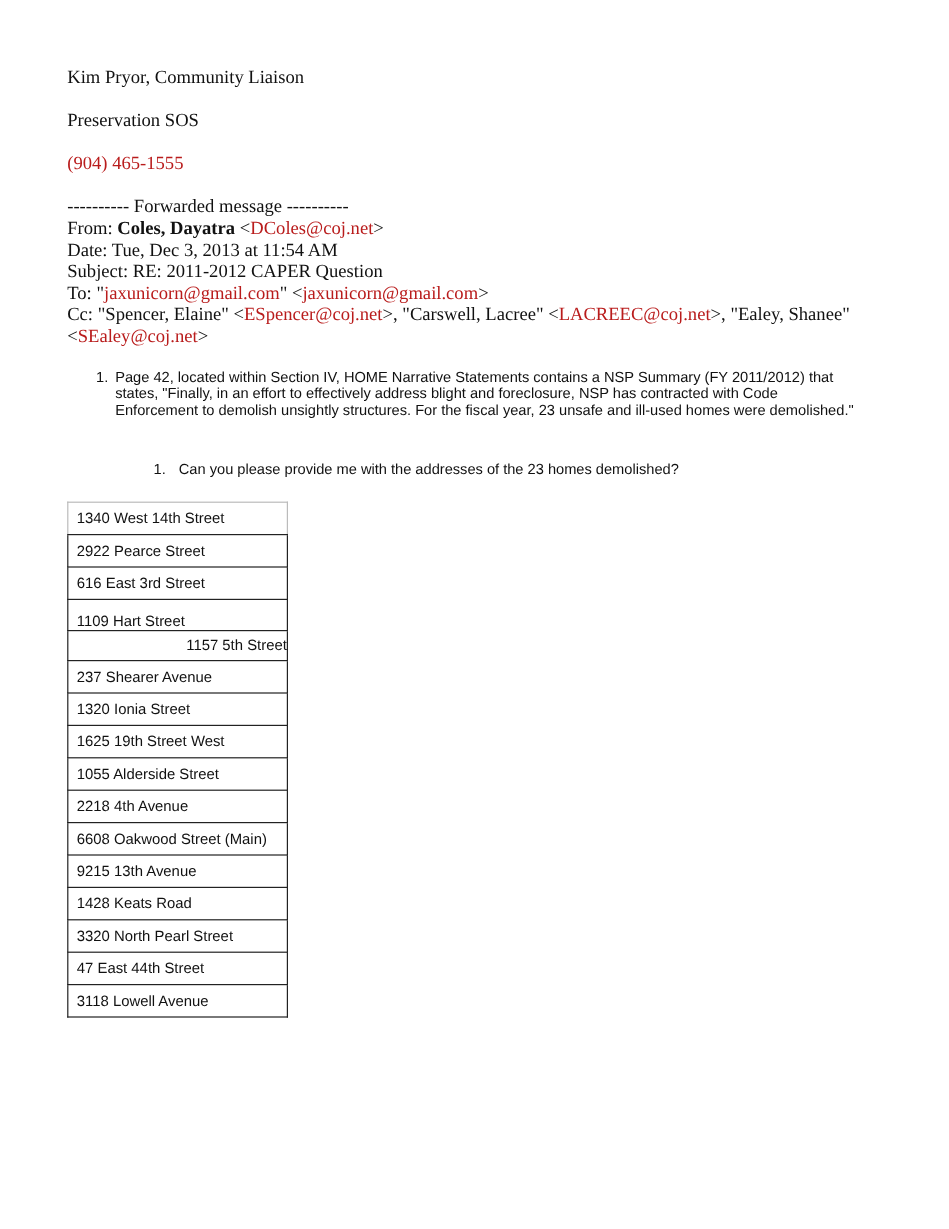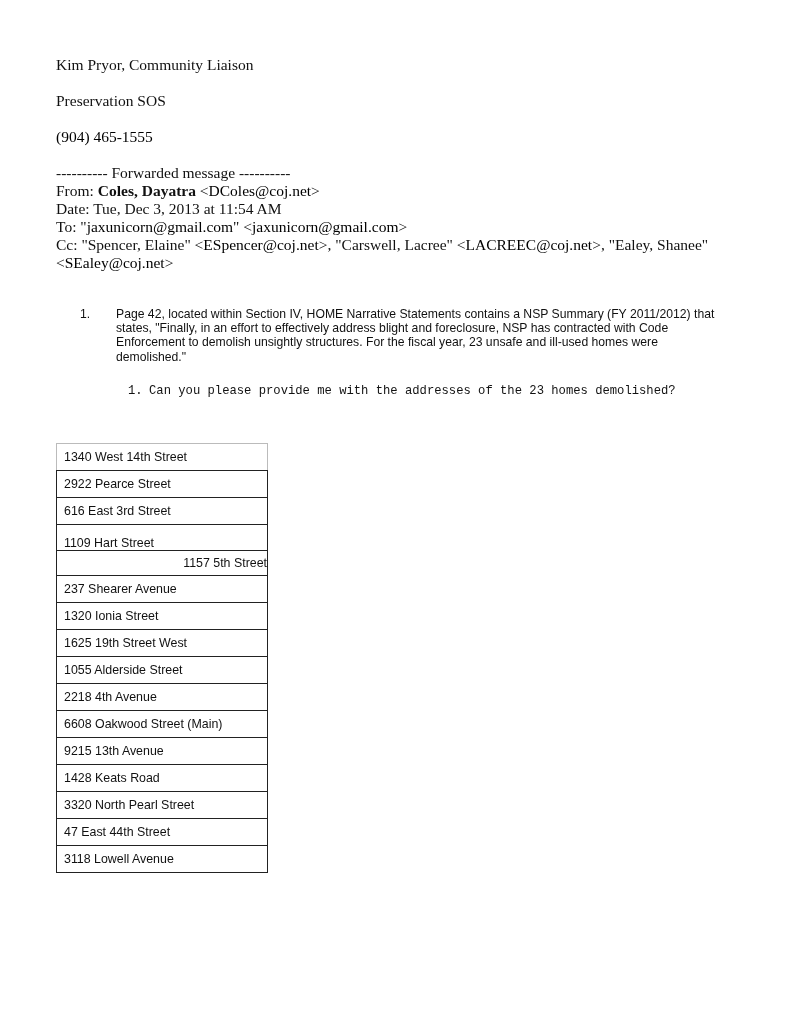--- a/index.html
+++ b/index.html
@@ -1,53 +1,56 @@
 <!DOCTYPE html>
 <html><head>
 <meta charset="utf-8">
 <style>
   html, body { margin: 0; padding: 0; background: #ffffff; }
   body { width: 791px; height: 1024px; position: relative; overflow: hidden; color: #111; }
   .serif { font-family: "Liberation Serif", "DejaVu Serif", serif; font-size: 15.5px; }
   .sans { font-family: "Liberation Sans", "DejaVu Sans", sans-serif; }
-  .link { color: #000000; text-decoration: none; }
+  .link { color: #b91c1c; text-decoration: none; }
   .line { position: absolute; left: 56px; white-space: nowrap; }
   #sig-name { top: 56px; }
   #sig-org { top: 92px; }
   #sig-phone { top: 128px; }
   #hdr { position: absolute; left: 56px; top: 164px; line-height: 18px; }
   #hdr div { white-space: nowrap; }
   b { font-weight: bold; }
 
   .list1 { position: absolute; left: 80px; top: 307px; width: 640px; font-size: 12.2px; line-height: 14.2px; }
   .list1 .num { position: absolute; left: 0; top: 0; }
-  .list1 .body { margin-left: 36px; }
-  .list2 { position: absolute; left: 128px; top: 384px; font-size: 12.2px; white-space: nowrap; font-family: Liberation Mono, monospace; }
+  .list1 .body { margin-left: 16px; }
+  .list2 { position: absolute; left: 128px; top: 384px; font-size: 12.2px; white-space: nowrap; }
   .list2 .num { display: inline-block; width: 21px; }
 
-  #addr-table { position: absolute; left: 56px; top: 443px; width: 212px; border-collapse: collapse; }
+  #addr-table { position: absolute; left: 56px; top: 418px; width: 184px; border-collapse: collapse; }
   #addr-table td { font-size: 12.4px; padding: 0 0 0 7px; height: 26px; border: 1.5px solid #222; vertical-align: middle; white-space: nowrap; }
   #addr-table tr.first td { border: 1px solid #bbb; border-bottom: 1.5px solid #222; }
   #addr-table tr.tall td { vertical-align: bottom; padding-bottom: 0px; height: 25px; }
   #addr-table tr.short td { height: 24px; text-align: right; }
 </style>
 </head>
 <body>
 
 <div class="line serif" id="sig-name">Kim Pryor, Community Liaison</div>
 <div class="line serif" id="sig-org">Preservation SOS</div>
 <a class="line serif link" id="sig-phone">(904) 465-1555</a>
 
 <div id="hdr" class="serif">
   <div style="padding-left:0">---------- Forwarded message ----------</div>
   <div>
     <span>From: </span><b>Coles, Dayatra</b> &lt;<a class="link">DColes@coj.net</a>&gt;
   </div>
   <div>
     <span>Date: </span><span>Tue, Dec 3, 2013 at 11:54 AM</span>
+  </div>
+  <div>
+    <span>Subject: </span><span>RE: 2011-2012 CAPER Question</span>
   </div>
   <div>
     <span>To: </span>"<a class="link">jaxunicorn@gmail.com</a>" &lt;<a class="link">jaxunicorn@gmail.com</a>&gt;
   </div>
   <div>
     <span>Cc: </span>"<span>Spencer, Elaine</span>" &lt;<a class="link">ESpencer@coj.net</a>&gt;, "<span>Carswell, Lacree</span>" &lt;<a class="link">LACREEC@coj.net</a>&gt;, "<span>Ealey, Shanee</span>"
   </div>
   <div>
     &lt;<a class="link">SEaley@coj.net</a>&gt;
   </div>

